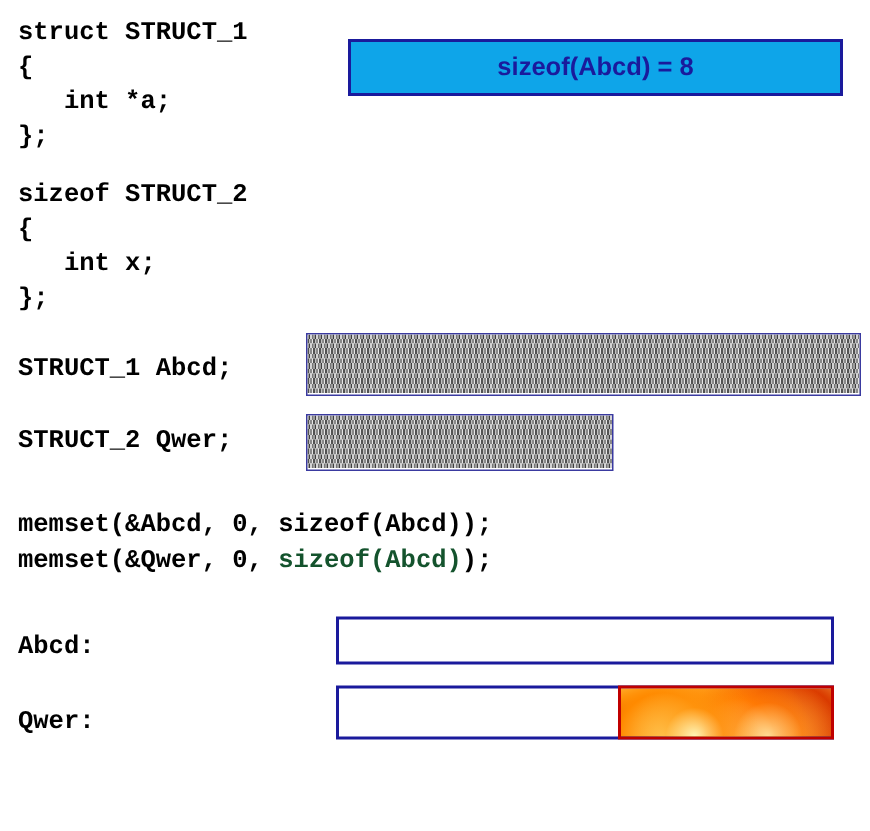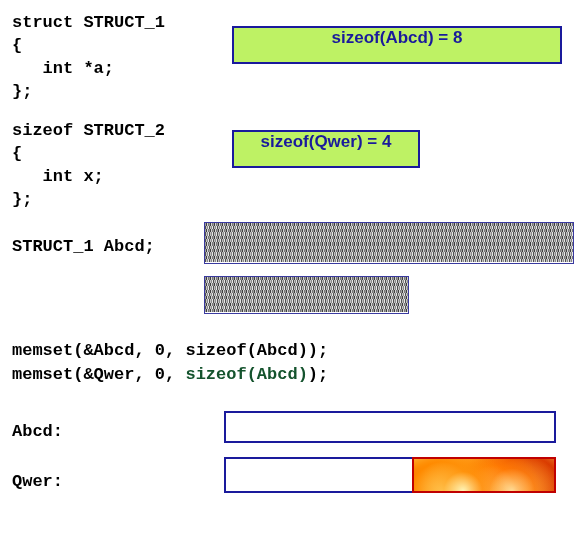--- a/index.html
+++ b/index.html
@@ -21,26 +21,26 @@
     margin: 0;
     font-family: "Courier New", monospace;
     font-weight: bold;
     white-space: pre;
     line-height: 1.35;
   }
   .red { color: #14532d; }
   .callout {
     position: absolute;
     border: 2px solid #1a1a9c;
-    background: #bef264;
+    background: #0ea5e9;
     color: #1a1a9c;
     font-family: Arial, sans-serif;
     font-weight: bold;
     display: flex;
-    align-items: flex-start;
+    align-items: center;
     justify-content: center;
     box-sizing: border-box;
   }
   .noise-box {
     position: absolute;
     border: 1px solid #3a3aa0;
     box-sizing: border-box;
     overflow: hidden;
     display: flex;
     flex-direction: column;
@@ -95,23 +95,20 @@
   </div>
 </div>
 
 <div class="spacer"></div>
 
 <div class="row">
   <pre>sizeof STRUCT_2
 {
    int x;
 };</pre>
-  <div class="callout" style="left:220px; top:10px; width:188px; height:38px;">
-    <span>sizeof(Qwer) = 4</span>
-  </div>
 </div>
 
 <div class="spacer"></div>
 
 <div class="row" style="height:42px;">
   <pre style="position:relative; top:8px;">STRUCT_1 Abcd;</pre>
   <div class="noise-box" style="left:192px; top:-6px; width:370px; height:42px;">
     <div class="noise-line"></div>
       <div class="noise-line"></div>
       <div class="noise-line"></div>
@@ -123,20 +120,21 @@
       <div class="noise-line"></div>
     <div class="noise-line"></div>
       <div class="noise-line"></div>
       <div class="noise-line"></div>
   </div>
 </div>
 
 <div style="height:6px;"></div>
 
 <div class="row" style="height:40px;">
+  <pre style="position:relative; top:6px;">STRUCT_2 Qwer;</pre>
   <div class="noise-box" style="left:192px; top:-2px; width:205px; height:38px;">
     <div class="noise-line"></div>
       <div class="noise-line"></div>
       <div class="noise-line"></div>
     <div class="noise-line"></div>
       <div class="noise-line"></div>
       <div class="noise-line"></div>
     <div class="noise-line"></div>
       <div class="noise-line"></div>
       <div class="noise-line"></div>

